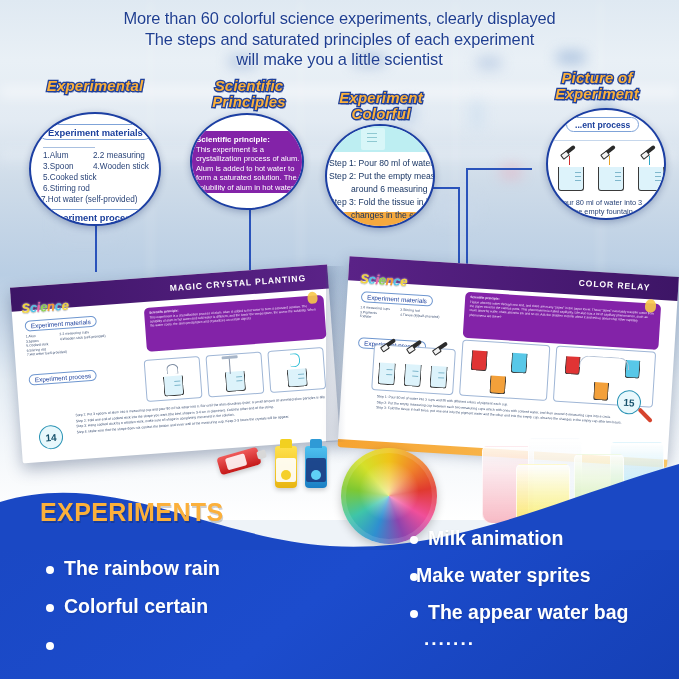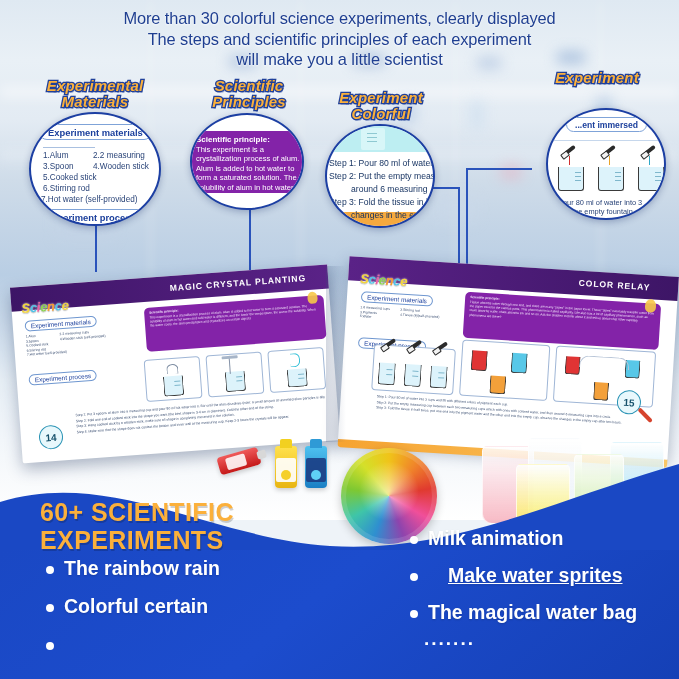--- a/index.html
+++ b/index.html
@@ -156,35 +156,34 @@
     <div class="bg-blob" style="left:556px;top:52px;width:30px;height:11px;background:#8fadd4;"></div>
     <div class="bg-blob" style="left:398px;top:102px;width:18px;height:22px;background:#b9cde6;"></div>
     <div class="bg-blob" style="left:470px;top:100px;width:14px;height:30px;background:#cfe0f0;"></div>
     <div class="bg-blob" style="left:596px;top:96px;width:16px;height:40px;background:#b2c8e2;"></div>
     <div class="bg-blob" style="left:500px;top:165px;width:22px;height:14px;background:#e9a7b8;opacity:.5;"></div>
     <div class="bg-blob" style="left:56px;top:206px;width:58px;height:34px;background:#c4d3e6;opacity:.5;"></div>
     <div class="bg-blob" style="left:436px;top:196px;width:40px;height:26px;background:#cbd9ea;opacity:.5;"></div>
   </div>
 
   <div class="headline">
-    <div>More than 30 colorful science experiments, clearly displayed</div>
-    <div>The steps and scientific principles of each experiment</div>
+    <div>More than 60 colorful science experiments, clearly displayed</div>
+    <div>The steps and saturated principles of each experiment</div>
     <div>will make you a little scientist</div>
   </div>
 
   <div class="stem" style="left:95px;top:210px;height:62px;"></div>
   <div class="stem" style="left:249px;top:206px;height:64px;"></div>
   <div class="stem-h" style="left:375px;top:187px;width:84px;"></div>
   <div class="stem" style="left:458px;top:187px;height:83px;"></div>
   <div class="stem-h" style="left:466px;top:168px;width:66px;"></div>
   <div class="stem" style="left:466px;top:168px;height:104px;"></div>
 
   <div class="clabel" style="left:16px;top:78px;width:158px;">
     <div>Experimental</div>
-    <div>Materials</div>
   </div>
   <div class="mag" style="left:29px;top:112px;width:132px;height:114px;">
     <div class="mag-inner">
       <div class="m-title" style="left:8px;top:10px;">Experiment materials</div>
       <div class="m-rule" style="left:12px;top:33px;width:52px;"></div>
       <div class="m-line" style="left:12px;top:37px;">1.Alum</div>
       <div class="m-line" style="left:62px;top:37px;">2.2 measuring</div>
       <div class="m-line" style="left:12px;top:48px;">3.Spoon</div>
       <div class="m-line" style="left:62px;top:48px;">4.Wooden stick</div>
       <div class="m-line" style="left:12px;top:59px;">5.Cooked stick</div>
@@ -221,25 +220,26 @@
       <div style="position:absolute;left:0;top:86px;width:110px;height:20px;background:#f5a93f;"></div>
       <div class="stepline" style="left:2px;top:32px;">Step 1: Pour 80 ml of water</div>
       <div class="stepline" style="left:2px;top:45px;">Step 2: Put the empty measuring</div>
       <div class="stepline" style="left:24px;top:58px;">around 6 measuring</div>
       <div class="stepline" style="left:2px;top:71px;">Step 3: Fold the tissue in half</div>
       <div class="stepline" style="left:24px;top:84px;">changes in the empty</div>
     </div>
   </div>
 
   <div class="clabel" style="left:528px;top:70px;width:138px;">
+    <div>Picture of</div>
     <div>Experiment</div>
   </div>
   <div class="mag" style="left:546px;top:108px;width:120px;height:112px;">
     <div class="mag-inner">
-      <div class="m-title" style="left:18px;top:7px;font-size:8.6px;">...ent immersed</div>
+      <div class="m-title" style="left:18px;top:7px;font-size:8.6px;">...ent process</div>
       <div class="m-rule" style="left:4px;top:30px;width:114px;background:#c6d7ec;"></div>
 
       <div class="dropper" style="left:16px;top:38px;"></div>
       <div style="position:absolute;left:21px;top:46px;width:1.4px;height:9px;background:#d03030;"></div>
       <div class="beaker-sm" style="left:10px;top:57px;width:26px;height:24px;">
         <i style="top:5px;"></i>
           <i style="top:9px;"></i>
           <i style="top:13px;"></i>
       </div>
       <div class="dropper" style="left:56px;top:38px;"></div>
@@ -410,32 +410,31 @@
   </div>
 
   <div class="banner">
     <svg class="banner-wave" viewBox="0 0 679 110" preserveAspectRatio="none">
       <path d="M0,110 L0,42 C110,8 210,78 330,86 C450,94 560,38 679,4 L679,110 Z" fill="#1a48c4"></path>
       <path d="M0,42 C110,8 210,78 330,86 C450,94 560,38 679,4 L679,0 C560,32 450,88 330,80 C210,72 110,2 0,36 Z" fill="#ffffff" opacity="0"></path>
     </svg>
     <div class="banner-bg" style="top:90px;height:129px;"></div>
 
     <div class="btitle" style="top:38px;">
-      <div>60+ SCIENTIFIC</div>
       <div>EXPERIMENTS</div>
     </div>
 
     <div class="bdot" style="left:46px;top:106px;"></div>
     <div class="bitem" style="left:64px;top:97px;">The rainbow rain</div>
     <div class="bdot" style="left:46px;top:144px;"></div>
     <div class="bitem" style="left:64px;top:135px;">Colorful certain</div>
     <div class="bdot" style="left:46px;top:182px;"></div>
 
     <div class="bdot" style="left:410px;top:76px;"></div>
     <div class="bitem" style="left:428px;top:67px;">Milk animation</div>
     <div class="bdot" style="left:410px;top:113px;"></div>
-    <div class="bitem" style="left:448px;top:104px;text-decoration:underline;">Make water sprites</div>
+    <div class="bitem" style="left:416px;top:104px;">Make water sprites</div>
     <div class="bdot" style="left:410px;top:150px;"></div>
-    <div class="bitem" style="left:428px;top:141px;">The magical water bag</div>
+    <div class="bitem" style="left:428px;top:141px;">The appear water bag</div>
     <div class="bdots" style="left:424px;top:168px;">.......</div>
   </div>
 
 </div>
 
 </body></html>

